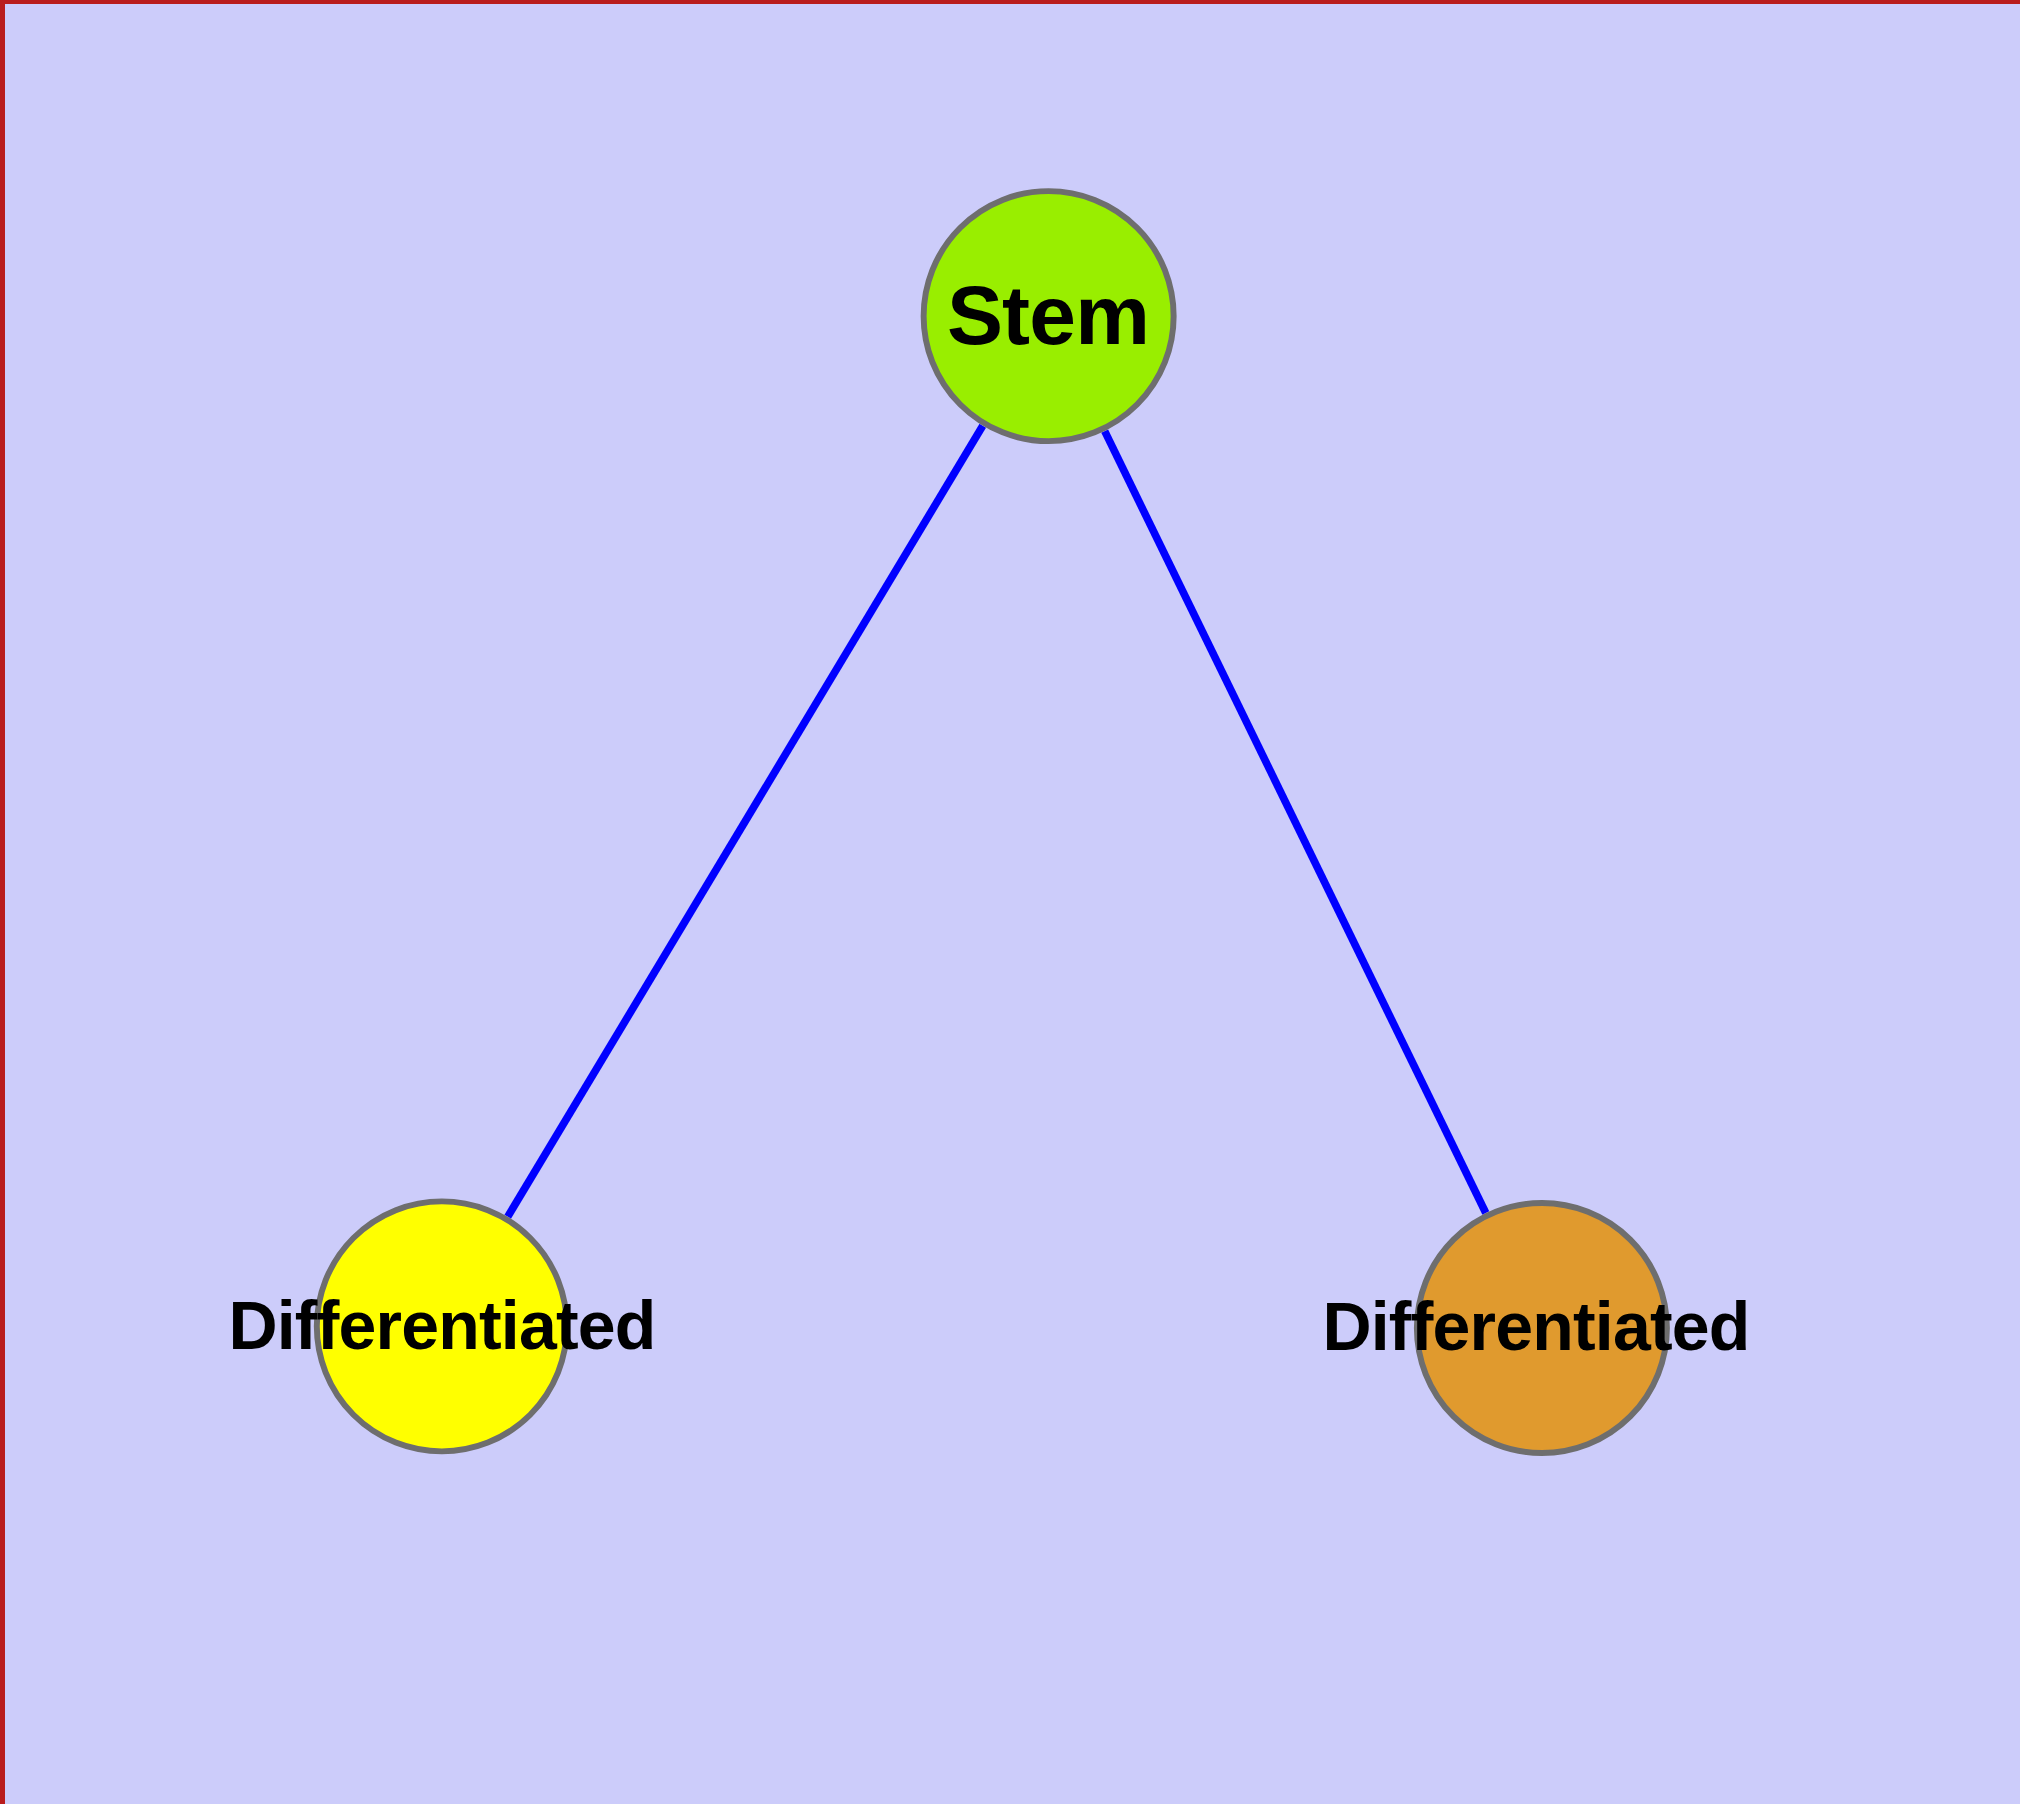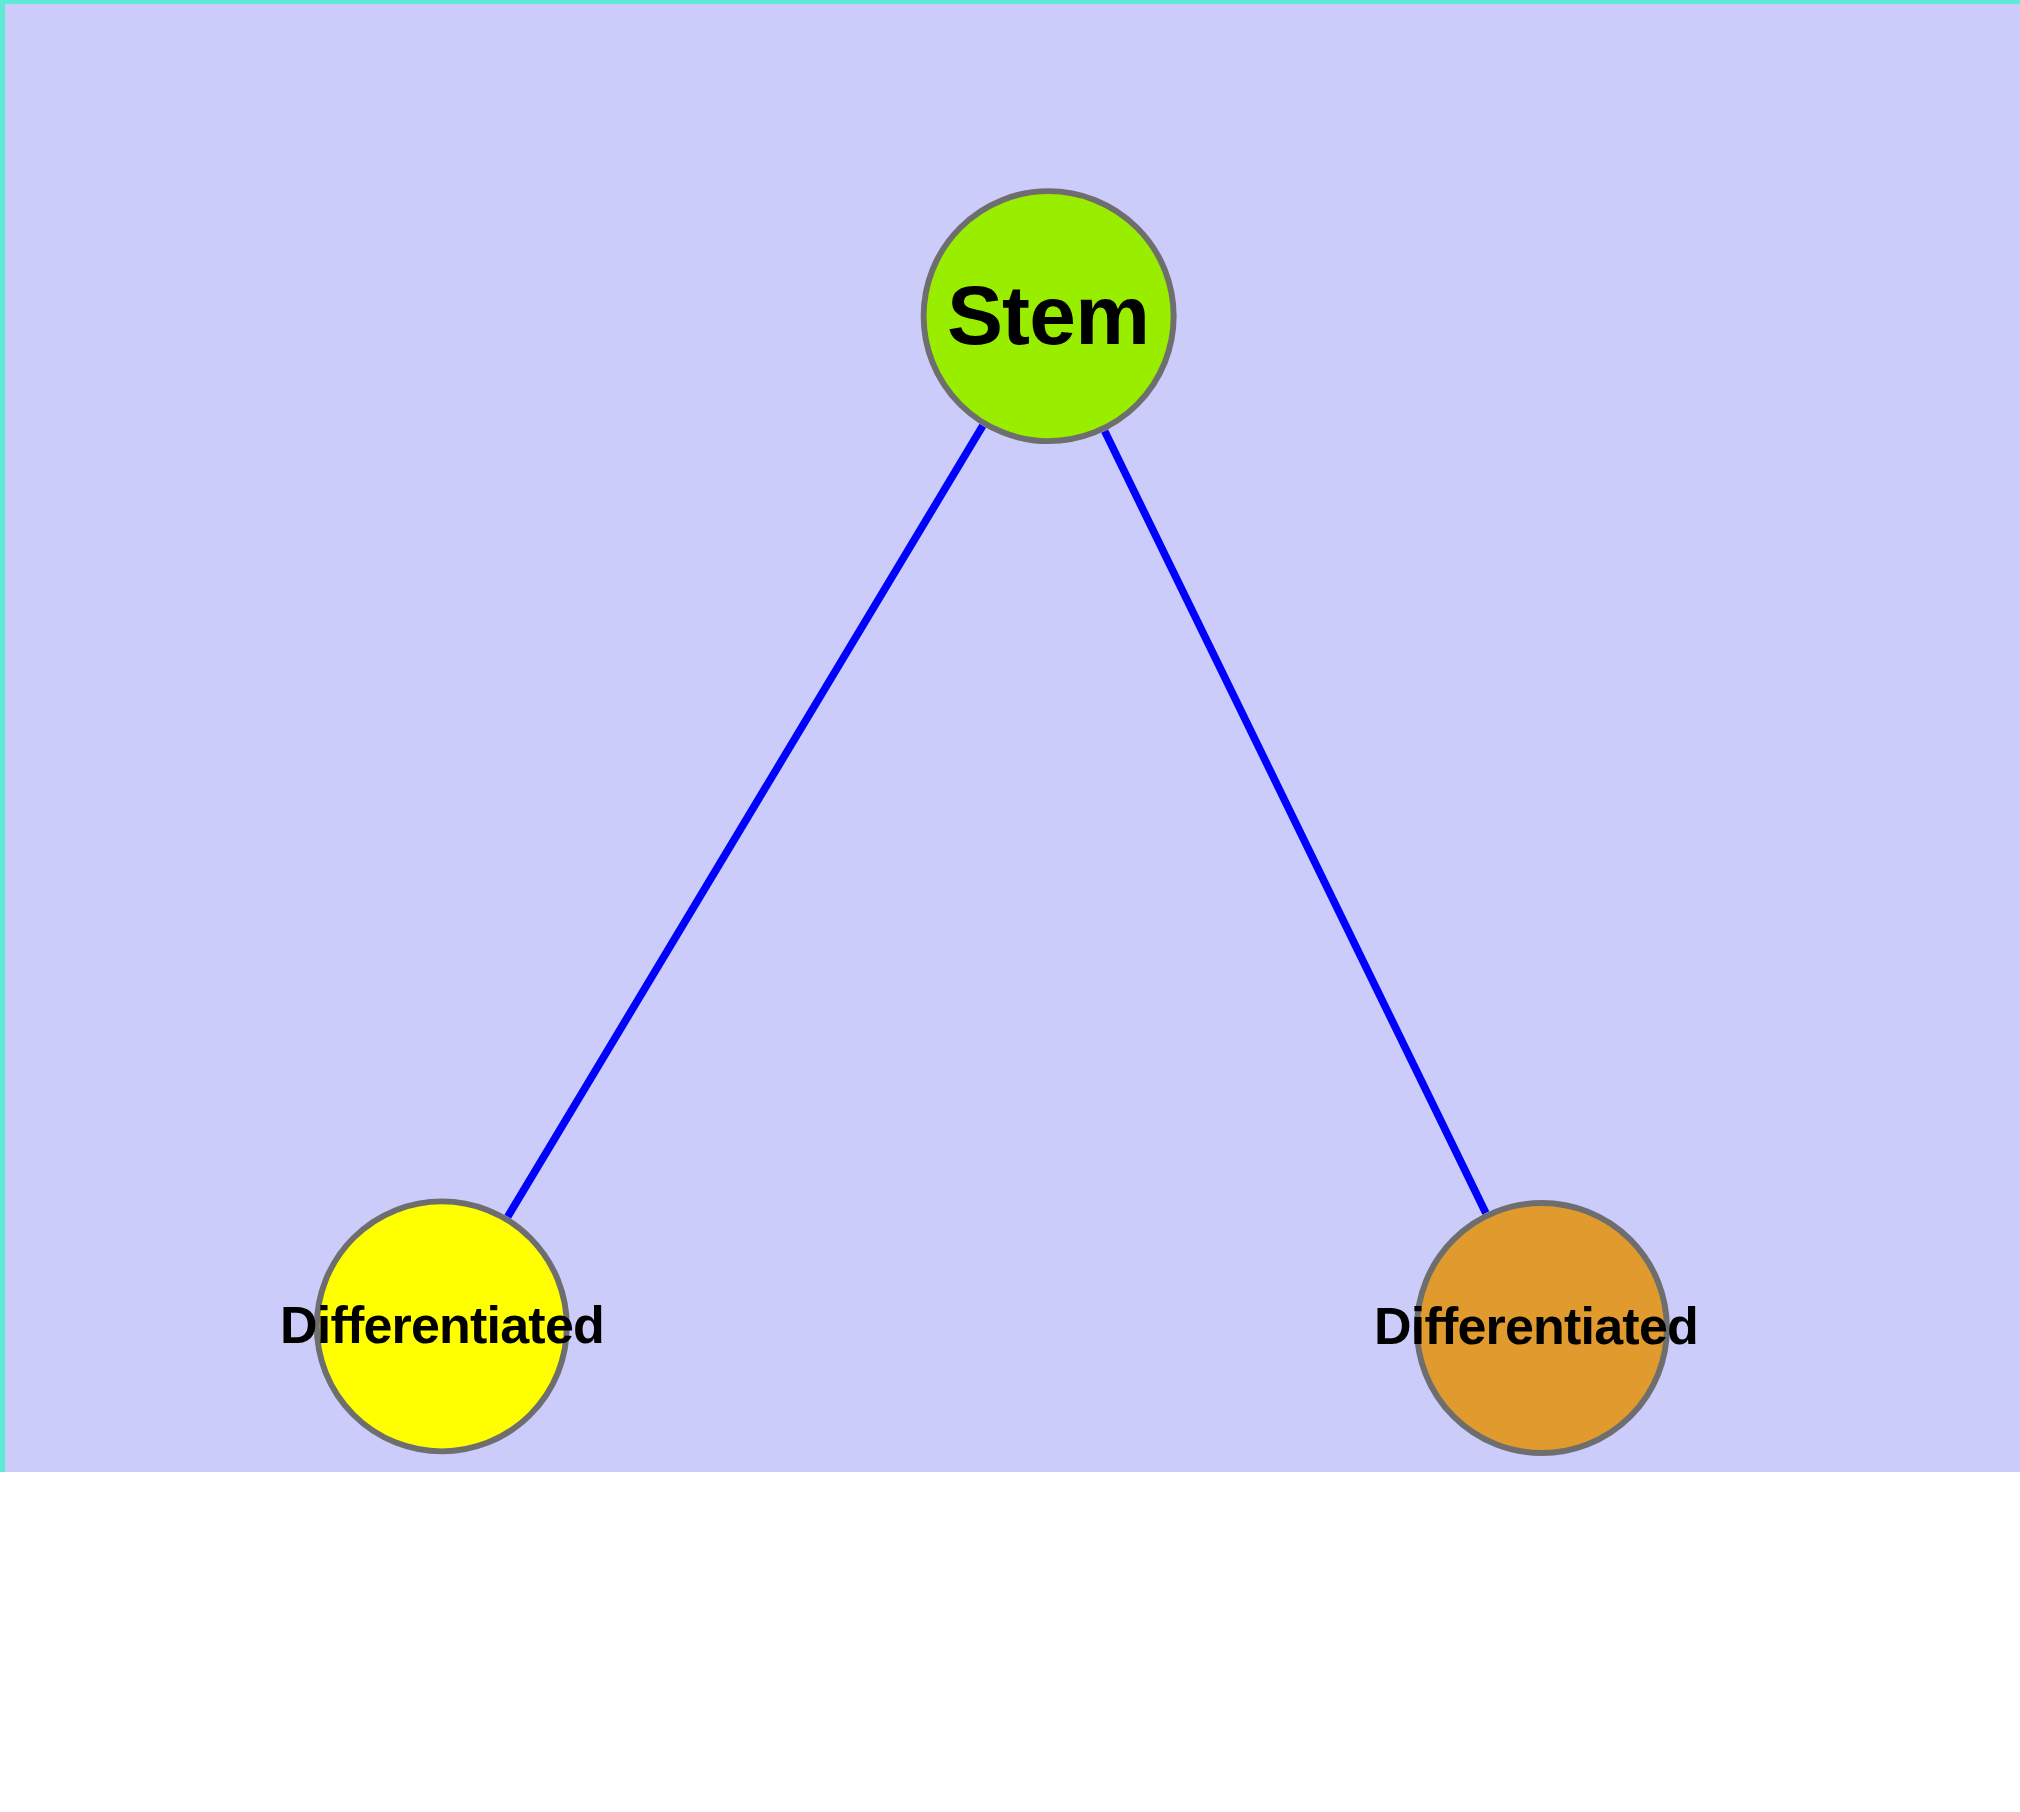--- a/index.html
+++ b/index.html
@@ -4,22 +4,22 @@
 <title>Cell Differentiation Graph</title>
 <style>
   html, body {
     margin: 0;
     padding: 0;
     background: #ffffff;
   }
   #stage {
     position: relative;
     width: 2021px;
-    height: 1472px;
-    background: #5eead4;
+    height: 1804px;
+    background: #b91c1c;
     overflow: hidden;
     font-family: "Liberation Sans", "DejaVu Sans", sans-serif;
   }
   #canvas-bg {
     position: absolute;
     left: 5.1px;
     top: 4.2px;
     width: 2015px;
     height: 1808px;
     background: #ccccfa;
@@ -28,21 +28,21 @@
     position: absolute;
     left: 0;
     top: 0;
     width: 2021px;
     height: 1812px;
   }
   .node-label {
     position: absolute;
     color: #000000;
     font-weight: bold;
-    font-size: 52px;
+    font-size: 68px;
     line-height: 1.04;
     text-align: center;
     white-space: nowrap;
     letter-spacing: -0.8px;
     transform: translate(-50%, -50%);
     pointer-events: none;
   }
   .node-label.single { font-size: 84px; }
 </style>
 </head>

